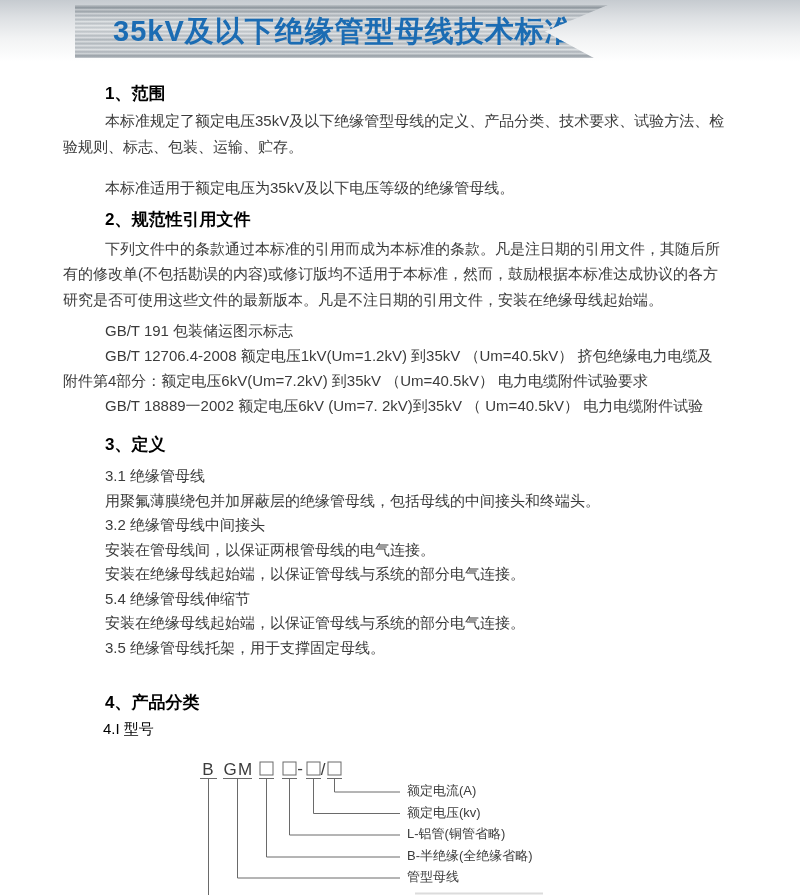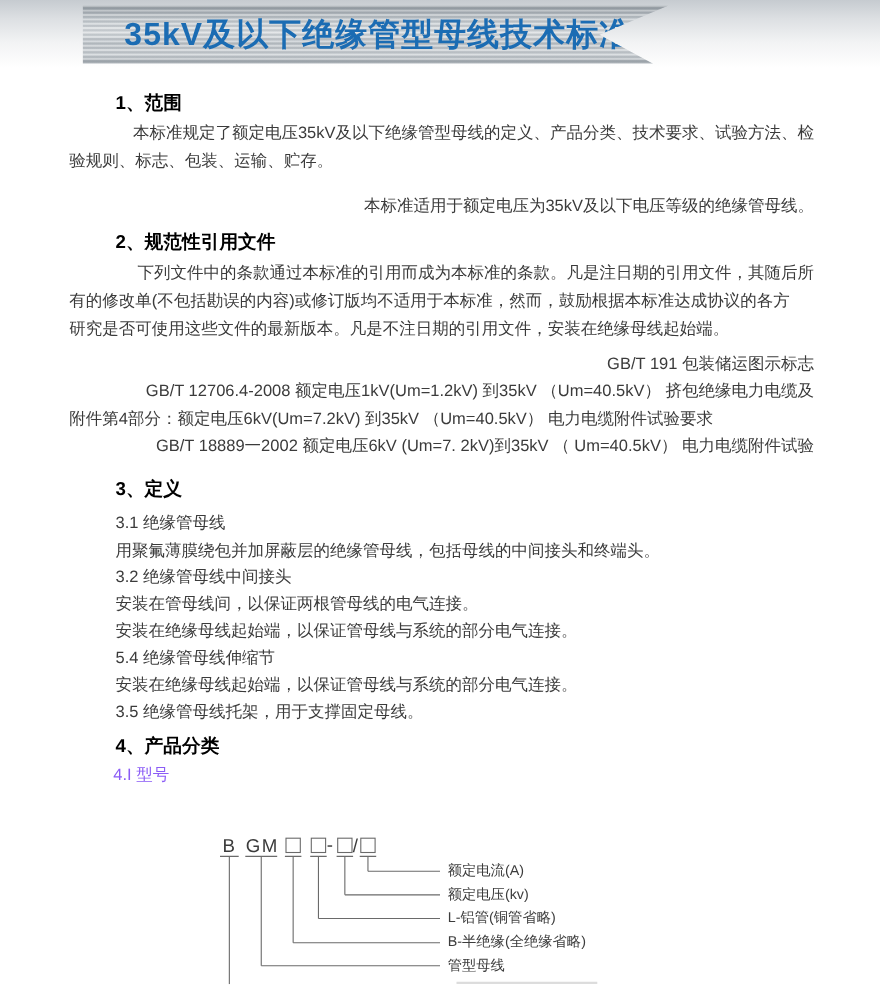--- a/index.html
+++ b/index.html
@@ -39,29 +39,29 @@
   
   .content{padding:0 60px 0 63px;font-size:15px;}
   .sec-heading{
     margin:0 0 0 42px;
     font-size:17px;font-weight:bold;color:#000000;
     line-height:22px;
   }
   .h1{margin-top:21px;}
   .h2{margin-top:8px;}
   .h3{margin-top:16px;}
-  .h4{margin-top:8px;}
+  .h4{margin-top:32px;}
   .para{margin-top:3px;}
   .para .line{line-height:25.5px;}
-  .line.first{text-indent:42px;text-align:right;}
+  .line.first{text-indent:42px;}
   .refs{margin-top:6px;}
   .refs .line{line-height:25px;}
   .defs{margin-top:8px;margin-left:42px;}
   .defs .line{line-height:24.5px;}
-  .subheading{margin:5px 0 0 40px;line-height:20px;font-size:15px;color:#8b5cf6;}
+  .subheading{margin:5px 0 0 40px;line-height:20px;font-size:15px;color:#000000;}
   
   .model-svg{position:absolute;left:190px;top:753px;}
   .model-svg text{fill:#3c3c3c;}
   .model-svg .code{font-size:17px;}
   .model-svg .lbl{font-size:13px;}
   .model-svg line, .model-svg rect.box{stroke:#6a6a6a;stroke-width:1;fill:none;}
 </style>
 </head>
 <body>
 

